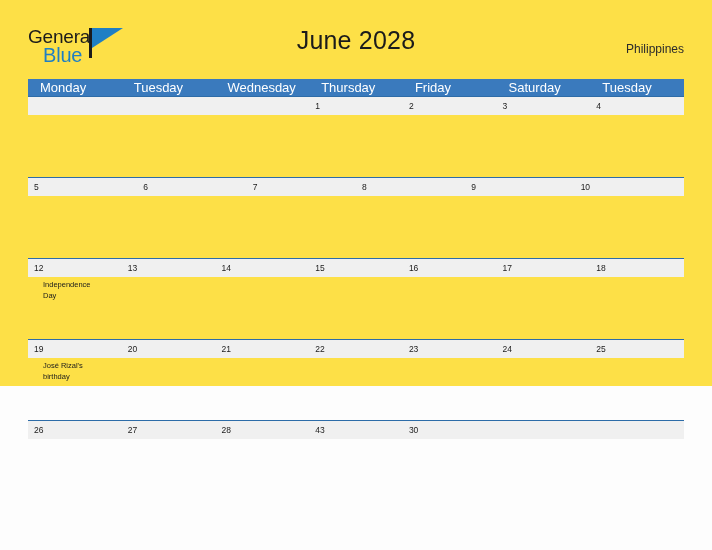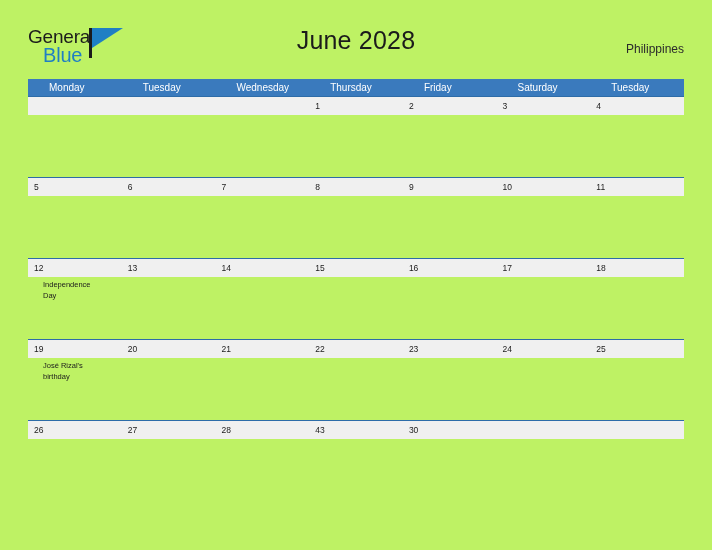--- a/index.html
+++ b/index.html
@@ -10,22 +10,22 @@
     width: 712px;
     height: 550px;
     background: #fdfdfd;
     font-family: "Liberation Sans", sans-serif;
     overflow: hidden;
   }
 
   .page {
     position: relative;
     width: 712px;
-    height: 550px;
-    background: #bef264;
+    height: 386px;
+    background: #fde047;
   }
 
   
   .topbar {
     position: absolute;
     left: 28px;
     top: 22px;
     width: 656px;
     height: 48px;
   }
@@ -112,24 +112,24 @@
   }
 
   .dow-row {
     display: flex;
     width: 100%;
     height: 17px;
     background: #3a7abd;
   }
   .dow {
     flex: 1 1 0;
-    font-size: 10px;
+    font-size: 13px;
     color: #ffffff;
     line-height: 17px;
-    padding-left: 21px;
+    padding-left: 12px;
     box-sizing: border-box;
     white-space: nowrap;
     overflow: hidden;
   }
 
   .week {
     position: relative;
     width: 100%;
     height: 81px;
     border-top: 1.5px solid #2d6ca8;
@@ -268,24 +268,20 @@
           <span class="event"></span>
         </div>
         <div class="cell">
           <span class="daynum">9</span>
           <span class="event"></span>
         </div>
         <div class="cell">
           <span class="daynum">10</span>
           <span class="event"></span>
         </div>
-        <div class="cell">
-          <span class="daynum">11</span>
-          <span class="event"></span>
-        </div>
       </div>
     </div>
 
     <div class="week">
       <div class="numband"></div>
       <div class="cells">
         <div class="cell">
           <span class="daynum">12</span>
           <span class="event">Independence Day</span>
         </div>

